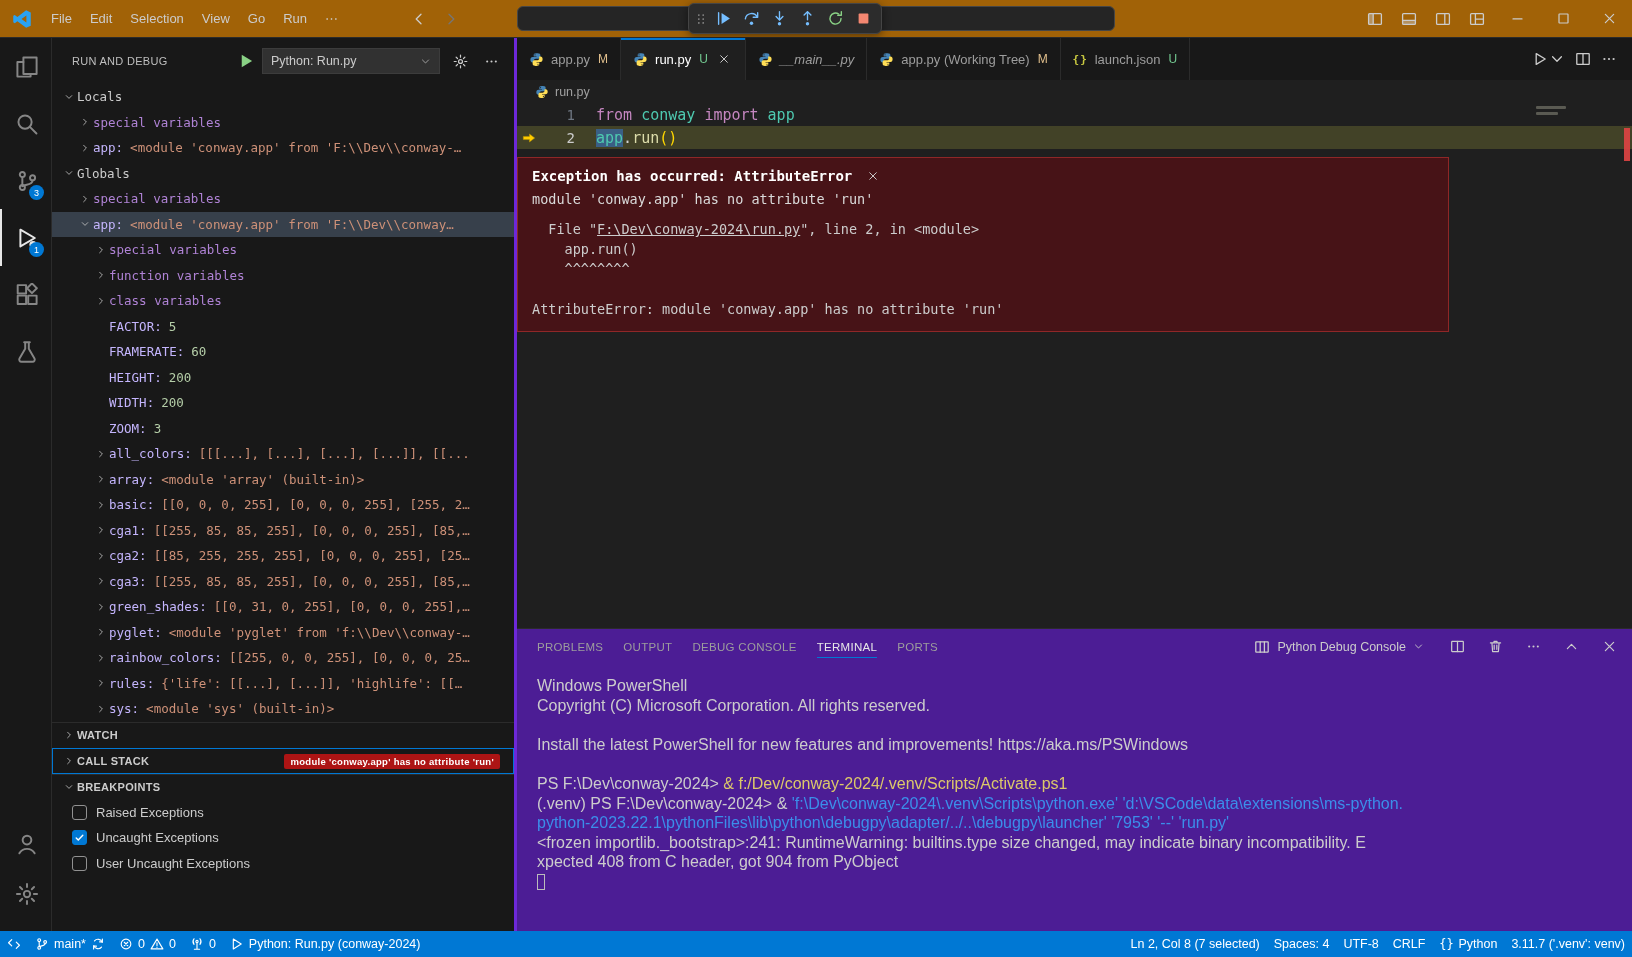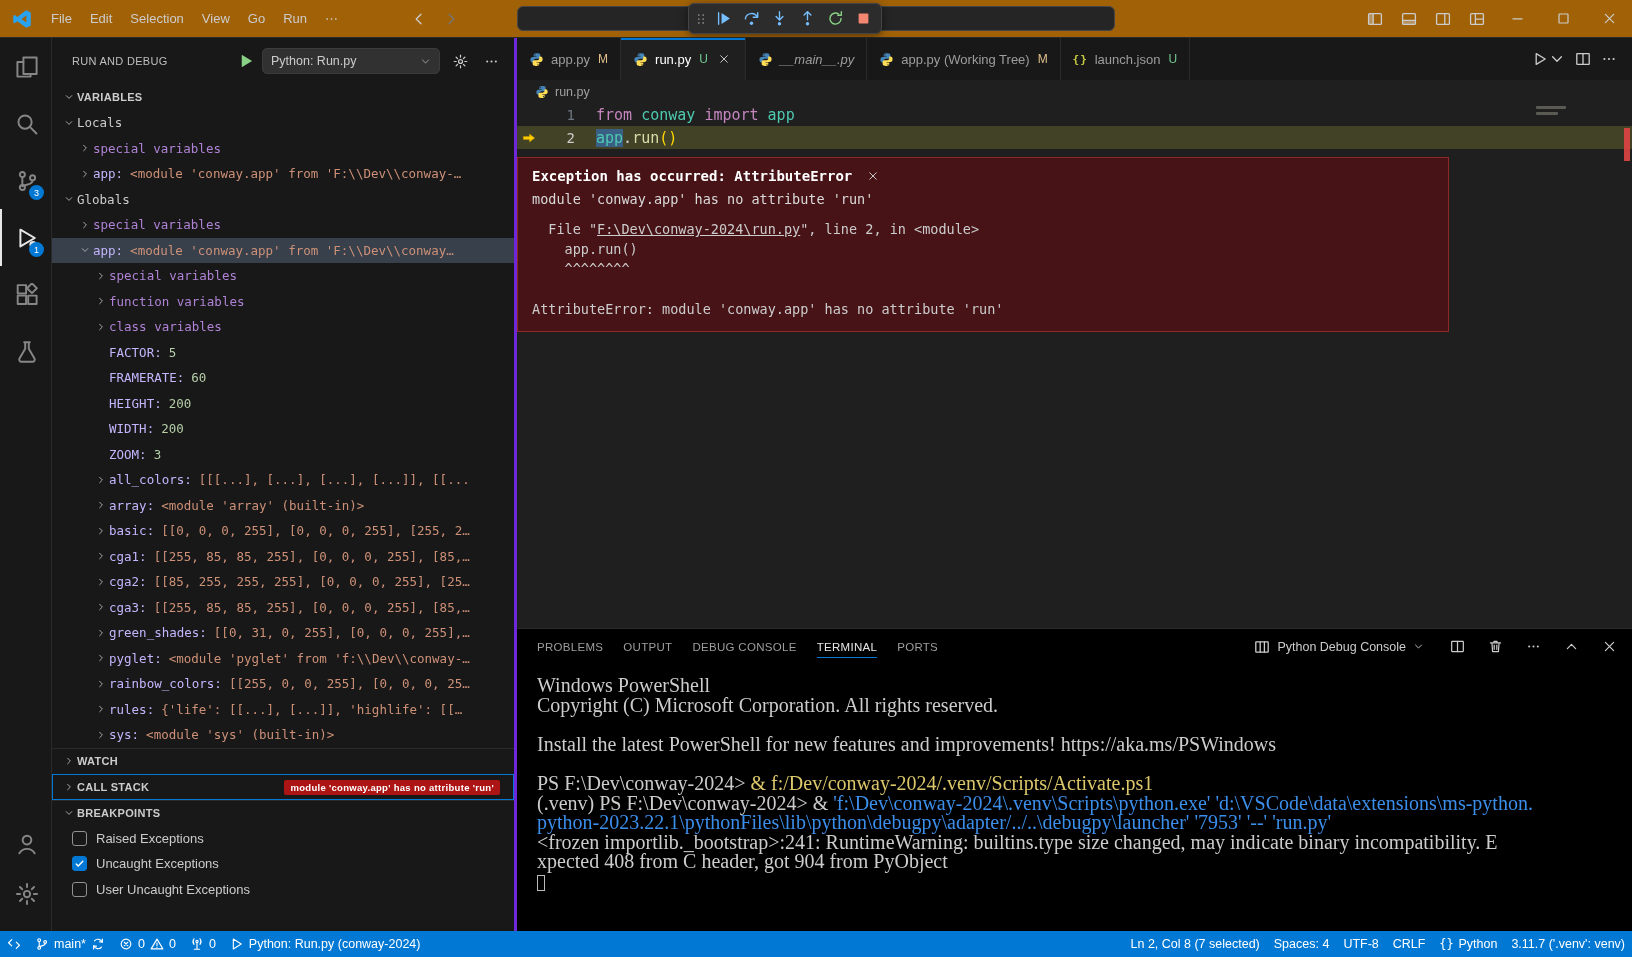--- a/index.html
+++ b/index.html
@@ -45,21 +45,21 @@
   .ab-bottom{margin-top:auto;padding-bottom:12px}
   .ab-bottom .ab-item{height:50px}
 
   
   .sidebar{width:465px;flex:0 0 auto;background:#181818;border-right:3px solid #6d28d9;
     display:flex;flex-direction:column;overflow:hidden}
   .side-header{height:46px;flex:0 0 auto;display:flex;align-items:center;padding:0 12px 0 20px}
   .side-title{font-size:11px;color:#bfbfbf;letter-spacing:.3px;white-space:nowrap}
   .side-controls{display:flex;align-items:center;margin-left:auto}
   .cfg-play{color:#89d185;width:18px;height:18px;margin-right:7px}
-  .cfg-select{width:178px;height:26px;background:#313131;border:1px solid #3c3c3c;border-radius:5px;
+  .cfg-select{width:178px;height:26px;background:#313131;border:1px solid #3c3c3c;border-radius:0;
     display:flex;align-items:center;padding:0 8px;font-size:12.5px;color:#cccccc}
   .cfg-select .chev{margin-left:auto;width:11px;height:11px;transform:rotate(90deg);color:#aaa}
   .hdr-icon{width:22px;height:22px;display:flex;align-items:center;justify-content:center;color:#cccccc;margin-left:9px}
   .hdr-icon .icon{width:15px;height:15px}
 
   .sec-header{height:26px;flex:0 0 auto;display:flex;align-items:center;font-size:11px;font-weight:bold;
     color:#cccccc;letter-spacing:.3px;padding:0 8px;position:relative}
   .sec-header.bordered{border-top:1px solid #2b2b2b}
   .sec-header.focus{outline:1px solid #0078d4;outline-offset:-1px}
   .tw{width:17px;height:16px;flex:0 0 17px;display:flex;align-items:center;justify-content:center;color:#c5c5c5}
@@ -125,35 +125,35 @@
   .exc-close{margin-left:12px;width:18px;height:18px;display:flex;align-items:center;justify-content:center;color:#cccccc}
   .exc-close .icon{width:12px;height:12px}
   .exc-msg{margin-top:6px;font-size:13.5px;color:#dadada}
   .exc-trace{margin-top:12px;font-size:13.5px;line-height:20px;color:#cccccc;white-space:pre}
   .c-link{text-decoration:underline}
 
   .minimap-mark{position:absolute;background:#5a5a52;height:3px;border-radius:1px}
   .scroll-marker{position:absolute;right:2px;top:25px;width:6px;height:33px;background:#e04444;opacity:.9}
 
   
-  .panel{height:303px;flex:0 0 auto;border-top:1px solid #2b2b2b;background:#000000;
+  .panel{height:303px;flex:0 0 auto;border-top:1px solid #2b2b2b;background:#4c1d95;
     display:flex;flex-direction:column}
   .panel-header{height:35px;flex:0 0 auto;display:flex;align-items:center;padding:0 10px 0 10px}
   .panel-tabs{display:flex}
   .panel-tab{padding:0 10px;height:35px;display:flex;align-items:center;font-size:11.5px;
     color:#9d9d9d;letter-spacing:.3px;position:relative}
   .panel-tab.active{color:#e7e7e7}
   .panel-tab.active::after{content:"";position:absolute;left:10px;right:10px;bottom:6px;height:1.5px;background:#0078d4}
   .panel-right{margin-left:auto;display:flex;align-items:center;gap:12px;color:#cccccc}
   .console-select{display:flex;align-items:center;gap:7px;font-size:12.5px;padding:0 8px}
   .console-select .chev{width:11px;height:11px;transform:rotate(90deg)}
   .pr-icon{width:26px;height:26px;display:flex;align-items:center;justify-content:center}
   .pr-icon .icon{width:15px;height:15px}
 
-  .terminal{flex:1;padding:12px 0 0 20px;font-family:Liberation Serif, serif;font-size:20px;
+  .terminal{flex:1;padding:12px 0 0 20px;font-family:Liberation Sans, sans-serif;font-size:16px;
     line-height:19.6px;color:#cccccc;overflow:hidden;white-space:pre}
   .t-fg{color:#cccccc}.t-yel{color:#dcc86a}.t-blue{color:#3b8eea}
   .t-cursor{display:inline-block;width:8px;height:16px;border:1px solid #bbbbbb;vertical-align:-3px}
 
   
   .statusbar{height:26px;flex:0 0 auto;background:#0078d4;display:flex;align-items:center;
     color:#fff;font-size:12.5px}
   .sb-left,.sb-right{display:flex;height:100%}
   .sb-right{margin-left:auto}
   .sb-item{display:flex;align-items:center;gap:5px;padding:0 7px;height:100%;white-space:nowrap}
@@ -419,28 +419,20 @@
                 <svg viewBox="0 0 16 16" fill="currentColor">
                   <circle cx="3.4" cy="8" r="1.1"></circle>
                   <circle cx="8" cy="8" r="1.1"></circle>
                   <circle cx="12.6" cy="8" r="1.1"></circle>
                 </svg>
               </span>
             </span>
           </div>
       </div>
 
-      <div class="sec-header">
-        <span class="tw auto down">
-            <svg viewBox="0 0 16 16" fill="none" stroke="currentColor" stroke-width="1.3" stroke-linecap="round" stroke-linejoin="round">
-              <path d="M5.8 3.6L10.2 8l-4.4 4.4"></path>
-            </svg>
-          </span>
-        <span>VARIABLES</span>
-      </div>
       <div class="tree" id="var-tree">
           <div class="tree-row" style="padding-left:8px">
             <span class="tw down">
               <svg viewBox="0 0 16 16" fill="none" stroke="currentColor" stroke-width="1.3" stroke-linecap="round" stroke-linejoin="round">
                 <path d="M5.8 3.6L10.2 8l-4.4 4.4"></path>
               </svg>
             </span>
             <span class="n-scope">Locals</span>
           </div>
           <div class="tree-row" style="padding-left:24px">

